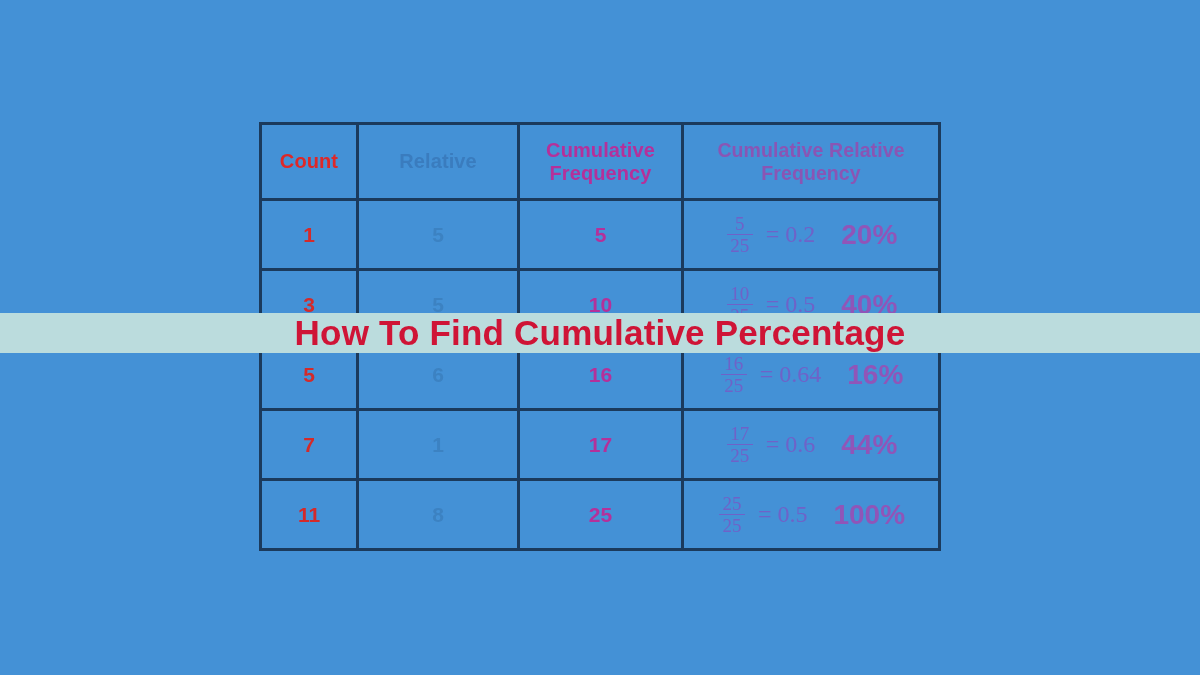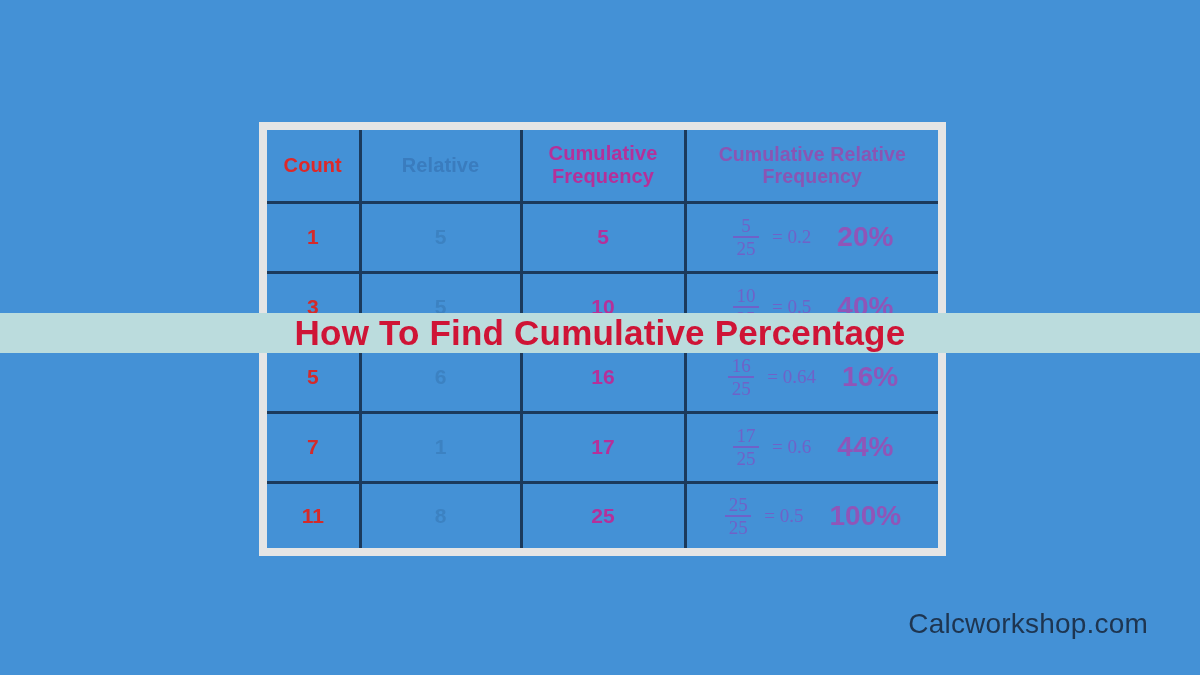--- a/index.html
+++ b/index.html
@@ -28,21 +28,21 @@
     left: 259px;
     top: 122px;
     width: 679px;
     height: 426px;
   }
   table.freq-table {
     width: 679px;
     height: 426px;
     border-collapse: collapse;
     table-layout: fixed;
-    border: 8px solid #e5e5e5;
+    border: 2px solid #e5e5e5;
   }
   table.freq-table td,
   table.freq-table th {
     border: 3px solid #1b3a5c;
     text-align: center;
     vertical-align: middle;
     padding: 0;
     background: #4491d6;
   }
   col.c-count   { width: 97px; }
@@ -113,21 +113,21 @@
     height: 1.5px;
     background: #6f62c8;
   }
   .frac .den {
     padding: 1px 3px 0 3px;
     font-size: 19px;
   }
   .eqval {
     margin-left: 11px;
     white-space: nowrap;
-    font-size: 19px;
+    font-size: 24px;
     color: #6f62c8;
   }
   .pct {
     margin-left: 26px;
     font-family: "Liberation Sans", sans-serif;
     font-weight: bold;
     font-size: 28px;
     color: #9055b8;
     white-space: nowrap;
   }
@@ -284,15 +284,14 @@
         </tr>
 
       </tbody>
     </table>
   </div>
 
   <div class="banner">
     <span class="banner-title">How To Find Cumulative Percentage</span>
   </div>
 
-  <div class="watermark">Calcworkshop.com</div>
 
 </div>
 
 </body></html>

